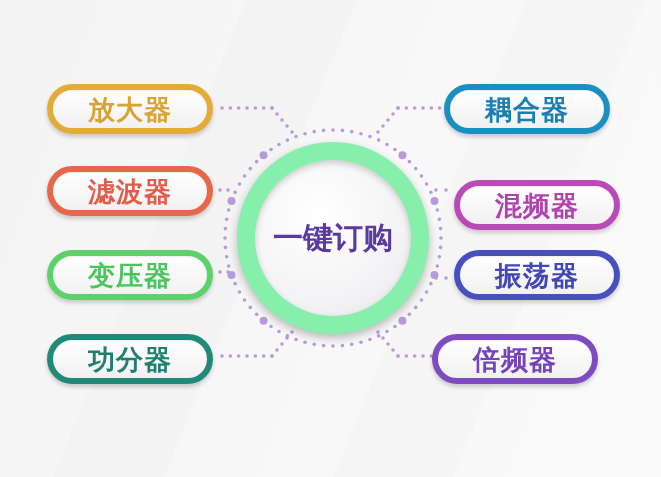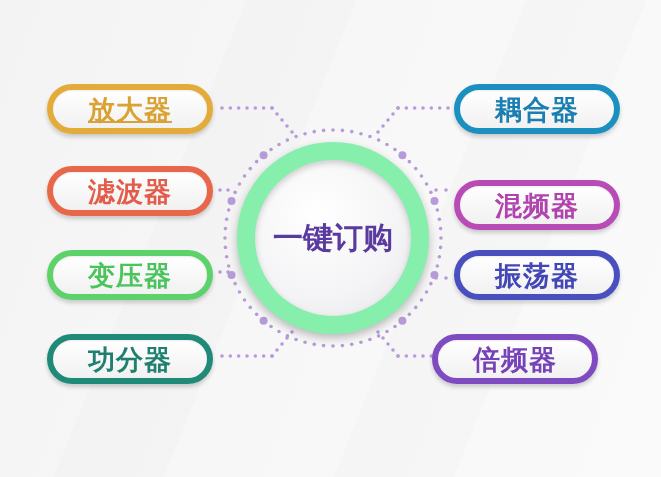--- a/index.html
+++ b/index.html
@@ -176,33 +176,33 @@
     </g>
 </svg>
 
 <div class="hub" style="background: #86efac;">
   <div class="hub-inner">
     <span class="hub-label">一键订购</span>
   </div>
 </div>
 
 <div class="pill" style="left: 47px; top: 84px; border-color: rgb(227, 172, 58);">
-  <span class="pill-label" style="color: rgb(217, 162, 51); text-decoration: underline;">放大器</span>
+  <span class="pill-label" style="color: rgb(217, 162, 51);">放大器</span>
 </div>
 <div class="pill" style="left: 47px; top: 166px; border-color: rgb(232, 103, 74);">
   <span class="pill-label" style="color: rgb(227, 92, 74);">滤波器</span>
 </div>
 <div class="pill" style="left: 47px; top: 250px; border-color: rgb(93, 209, 106);">
   <span class="pill-label" style="color: rgb(76, 196, 93); text-align: right;">变压器</span>
 </div>
 <div class="pill" style="left: 47px; top: 334px; border-color: rgb(31, 138, 120);">
   <span class="pill-label" style="color: rgb(31, 128, 112);">功分器</span>
 </div>
 
-<div class="pill" style="left: 454px; top: 84px; border-color: rgb(26, 143, 192);">
+<div class="pill" style="left: 444px; top: 84px; border-color: rgb(26, 143, 192);">
   <span class="pill-label" style="color: rgb(26, 127, 176);">耦合器</span>
 </div>
 <div class="pill" style="left: 454px; top: 180px; border-color: rgb(184, 75, 182);">
   <span class="pill-label" style="color: rgb(176, 67, 174);">混频器</span>
 </div>
 <div class="pill" style="left: 454px; top: 250px; border-color: rgb(74, 79, 192);">
   <span class="pill-label" style="color: rgb(66, 71, 181); text-align: center;">振荡器</span>
 </div>
 <div class="pill" style="left: 432px; top: 334px; border-color: rgb(127, 75, 192);">
   <span class="pill-label" style="color: rgb(118, 66, 184);">倍频器</span>

